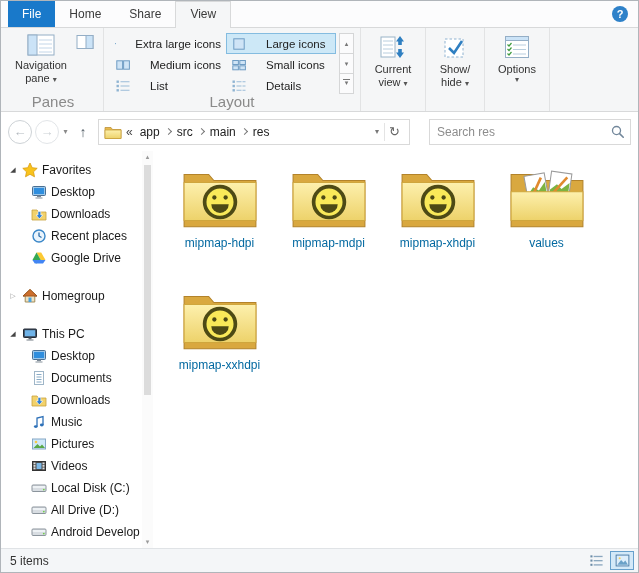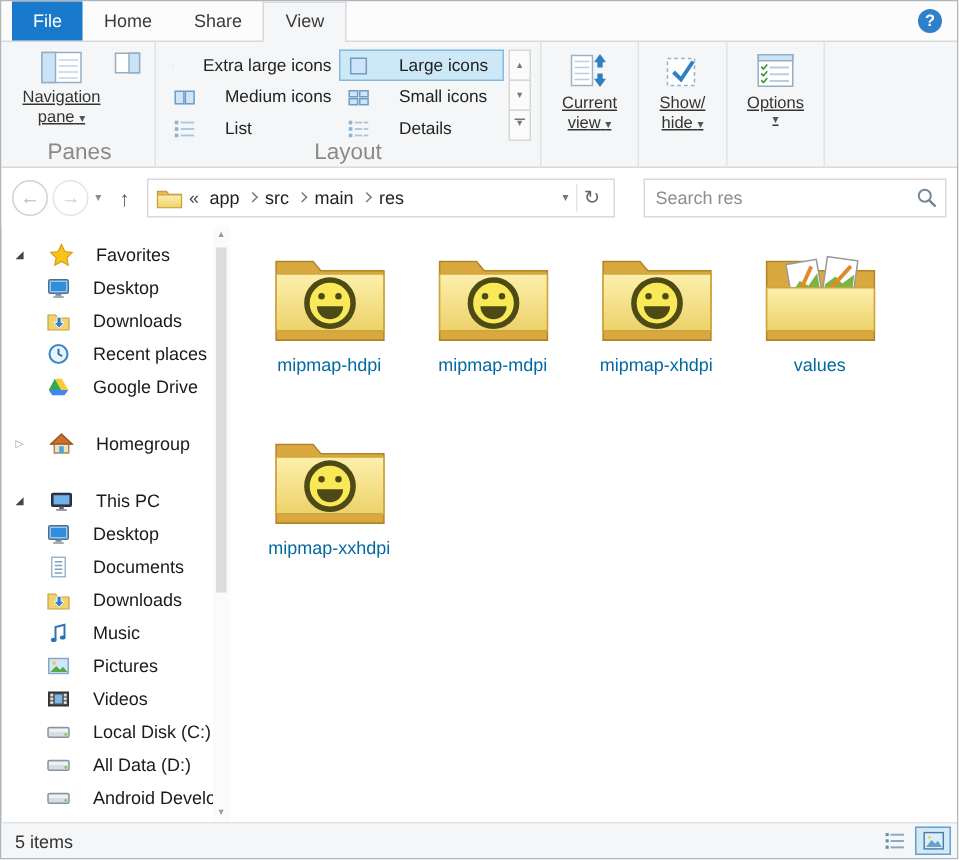--- a/index.html
+++ b/index.html
@@ -11,21 +11,21 @@
   .tabstrip { position:relative; height:27px; background:#fcfcfd; border-bottom:1px solid #d8d9da; display:flex; padding-left:7px; flex:none; }
   .tab { height:26px; line-height:26px; padding:0 14px; color:#3b3b3b; cursor:default; }
   .tab-file { background:#1979ca; color:#fff; }
   .tab-view { background:#f5f6f7; border:1px solid #d8d9da; border-bottom:none; height:27px; line-height:25px; }
   .help-btn { position:absolute; right:10px; top:5px; width:16px; height:16px; border-radius:50%; background:#2e81c9; color:#fff; font-size:11px; font-weight:bold; text-align:center; line-height:16px; }
 
   
   .ribbon { height:84px; background:#f5f6f7; border-bottom:1px solid #d8d9da; display:flex; padding-left:2px; flex:none; }
   .rgroup { position:relative; border-right:1px solid #e2e3e4; padding:3px 6px 15px 6px; display:flex; align-items:flex-start; }
   .rgroup-label { position:absolute; bottom:1px; left:0; right:0; text-align:center; font-size:15px; color:#8a8a8a; }
-  .bigbtn { display:flex; flex-direction:column; align-items:center; width:64px; padding-top:2px; font-size:11px; color:#333; text-align:center; line-height:13px; cursor:default;text-decoration:underline; }
+  .bigbtn { display:flex; flex-direction:column; align-items:center; width:64px; padding-top:2px; font-size:11px; color:#333; text-align:center; line-height:13px; cursor:default; }
   .bigbtn svg { margin-bottom:2px; }
   .caret { font-size:8px; color:#555; line-height:8px; }
   .smallbtn { width:24px; padding-top:3px; text-align:center; }
 
   .vgrid { display:grid; grid-template-columns:116px 110px; grid-auto-rows:21px; align-content:start; margin-top:2px; }
   .vitem { display:flex; align-items:center; gap:19px; padding:0 4px; font-size:11.5px; color:#222; border:1px solid transparent; white-space:nowrap; cursor:default; }
   .vitem.selected { background:#cde8f7; border-color:#84bce0; }
   .vstrip { width:15px; margin-left:3px; margin-top:2px; display:flex; flex-direction:column; }
   .vstrip-btn { height:21px; border:1px solid #d5d6d7; background:#fbfbfc; color:#777; font-size:7px; text-align:center; line-height:19px; margin-top:-1px; }
   .vstrip-btn:first-child { margin-top:0; }
@@ -46,21 +46,21 @@
   .addr-caret { font-size:8px; color:#777; padding:0 5px; }
   .addr-sep { width:1px; height:18px; background:#e4e4e4; }
   .addr-refresh { font-size:13px; color:#666; padding:0 4px; }
   .searchbox { width:202px; height:26px; border:1px solid #d9d9d9; background:#fff; display:flex; align-items:center; padding:0 5px 0 7px; flex:none;margin-left:16px; }
   .searchbox input { flex:1; min-width:0; border:none; outline:none; font-family:"Liberation Sans",sans-serif; font-size:12px; color:#333; }
   .searchbox input::placeholder { color:#8d8d8d; opacity:1; }
 
   
   .main { flex:1; display:flex; min-height:0; }
   .sidebar { width:152px; position:relative; padding:8px 11px 0 0; flex:none; }
-  .sb-row { height:22px; display:flex; align-items:center; gap:15px; padding-left:30px; cursor:default; white-space:nowrap; overflow:hidden; }
+  .sb-row { height:22px; display:flex; align-items:center; gap:4px; padding-left:30px; cursor:default; white-space:nowrap; overflow:hidden; }
   .sb-section { padding-left:7px; }
   .sb-gap { height:16px; }
   .expander { width:10px; font-size:7px; color:#454545; text-align:center; flex:none; }
   .expander.closed { color:#9a9a9a; }
   .si { width:16px; height:16px; flex:none; }
   .sb-scroll { position:absolute; right:0; top:0; bottom:0; width:11px; background:#fbfbfb; display:flex; flex-direction:column; align-items:center; }
   .sb-arrow { height:12px; font-size:7px; color:#9a9a9a; line-height:12px; }
   .sb-thumb { width:7px; flex:none; height:58%; background:#dcdcdc; margin-top:2px; }
   .sb-track-fill { flex:1; }
 
@@ -484,21 +484,21 @@
       <div class="sb-row">
         <svg class="si">
             <use href="#sym-drive"></use>
           </svg>
         <span>Local Disk (C:)</span>
       </div>
       <div class="sb-row">
         <svg class="si">
             <use href="#sym-drive"></use>
           </svg>
-        <span>All Data (D:)</span>
+        <span>All Drive (D:)</span>
       </div>
       <div class="sb-row">
         <svg class="si">
             <use href="#sym-drive"></use>
           </svg>
         <span>Android Develop</span>
       </div>
 
       <div class="sb-scroll">
         <div class="sb-arrow">▴</div>

